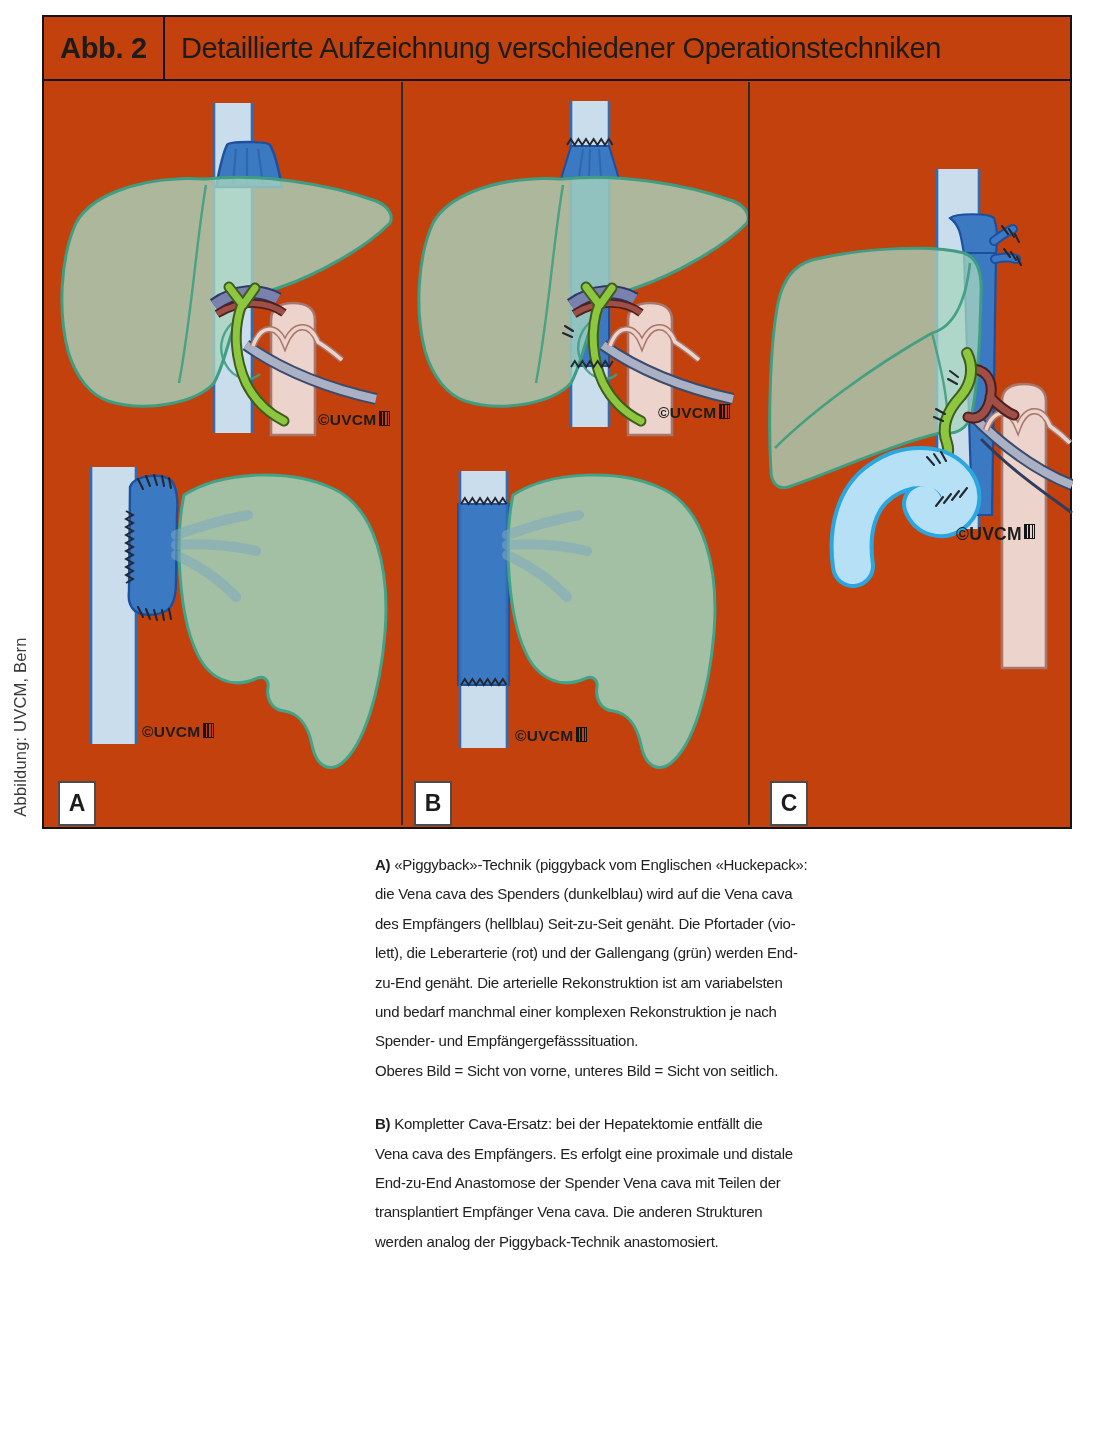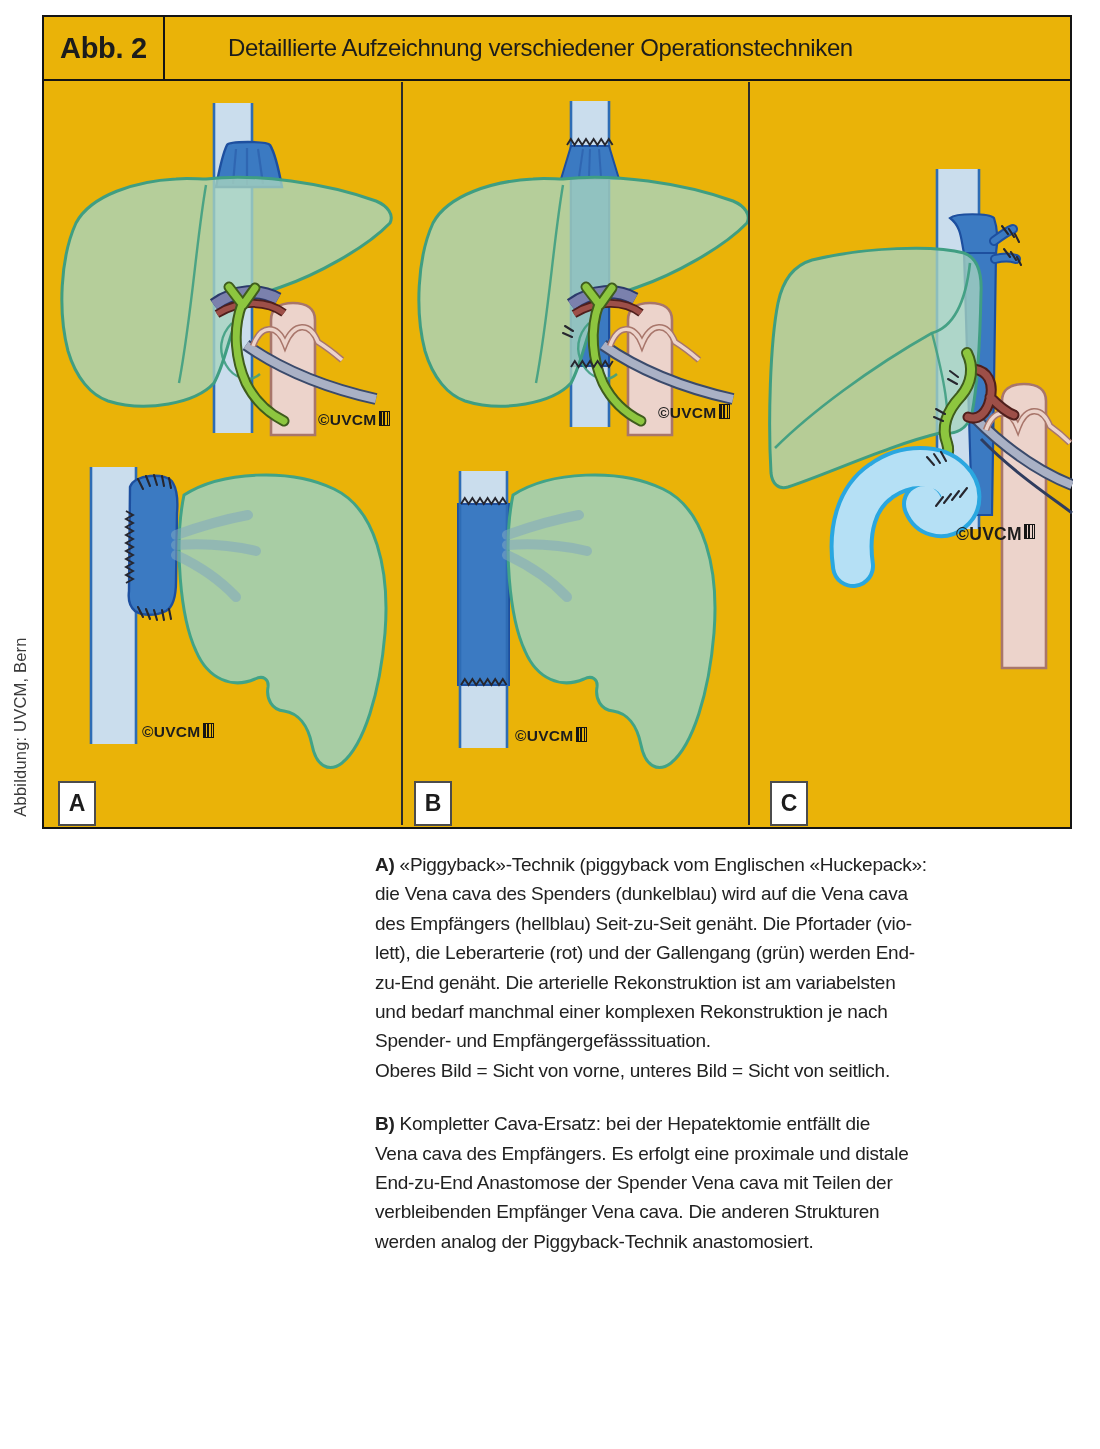--- a/index.html
+++ b/index.html
@@ -1,49 +1,49 @@
 <!DOCTYPE html>
 <html><head>
 <meta charset="utf-8">
 <style>
   html,body{margin:0;padding:0;background:#fff;}
   #page{position:relative;width:1100px;height:1449px;background:#fff;overflow:hidden;
         font-family:"Liberation Sans","DejaVu Sans",sans-serif;color:#1c1c1c;}
 
   
   .figure-box{position:absolute;left:42px;top:15px;width:1026px;height:810px;
-              border:2.5px solid #141414;background:#eab308;}
+              border:2.5px solid #141414;background:#c2410c;}
   .fig-header{position:absolute;left:0;top:0;right:0;height:62px;border-bottom:2.5px solid #141414;
               display:flex;align-items:center;}
   .fig-label-cell{width:121px;height:100%;border-right:2px solid #141414;display:flex;
                   align-items:center;padding-left:16px;box-sizing:border-box;}
   .fig-label{font-size:29px;font-weight:bold;letter-spacing:-0.3px;}
   .fig-title-cell{flex:1;padding-left:16px;}
-  .fig-title{font-size:24px;letter-spacing:-0.4px;margin-left:47px;}
+  .fig-title{font-size:29px;letter-spacing:-0.4px;}
 
   .divider{position:absolute;top:64.5px;bottom:2px;width:2px;background:#2c2c2c;}
   .panel-svg{position:absolute;top:66px;}
 
   .panel-tag{position:absolute;width:34px;height:41px;border:2px solid #4c4c4c;background:#fff;
              display:flex;align-items:center;justify-content:center;font-size:23px;font-weight:bold;}
 
   
   .wm{position:absolute;font-weight:bold;color:#1d1d1d;letter-spacing:0.3px;font-size:15.5px;
       display:flex;align-items:flex-start;white-space:nowrap;}
   .wm.big{font-size:17.5px;}
   .wm-logo{display:inline-block;width:9px;height:13px;margin-left:2px;border:1.6px solid #141414;
            background:repeating-linear-gradient(90deg,#141414 0 1.6px,transparent 1.6px 3.4px);}
 
   
   .credit{position:absolute;left:-78px;top:716px;width:200px;height:22px;text-align:center;
           transform:rotate(-90deg);font-size:16.5px;color:#3a3a3a;letter-spacing:0.2px;}
 
   
   .caption{position:absolute;left:375px;top:850px;width:698px;}
-  .caption p{margin:0 0 24px 0;font-size:19px;line-height:29.4px;letter-spacing:-0.25px;color:#212121;}
+  .caption p{margin:0 0 24px 0;font-size:15px;line-height:29.4px;letter-spacing:-0.25px;color:#212121;}
   .caption .lines{white-space:pre-line;}
 </style>
 </head>
 <body>
 
 <div id="page">
 
   <div class="credit">Abbildung: UVCM, Bern</div>
 
   <div class="figure-box">
@@ -282,17 +282,17 @@
 die Vena cava des Spenders (dunkelblau) wird auf die Vena cava
 des Empfängers (hellblau) Seit-zu-Seit genäht. Die Pfortader (vio-
 lett), die Leberarterie (rot) und der Gallengang (grün) werden End-
 zu-End genäht. Die arterielle Rekonstruktion ist am variabelsten
 und bedarf manchmal einer komplexen Rekonstruktion je nach
 Spender- und Empfängergefässsituation.
 Oberes Bild = Sicht von vorne, unteres Bild = Sicht von seitlich.</span></p>
     <p><b>B)</b> <span class="lines">Kompletter Cava-Ersatz: bei der Hepatektomie entfällt die
 Vena cava des Empfängers. Es erfolgt eine proximale und distale
 End-zu-End Anastomose der Spender Vena cava mit Teilen der
-verbleibenden Empfänger Vena cava. Die anderen Strukturen
+transplantiert Empfänger Vena cava. Die anderen Strukturen
 werden analog der Piggyback-Technik anastomosiert.</span></p>
   </div>
 
 </div>
 
 </body></html>

